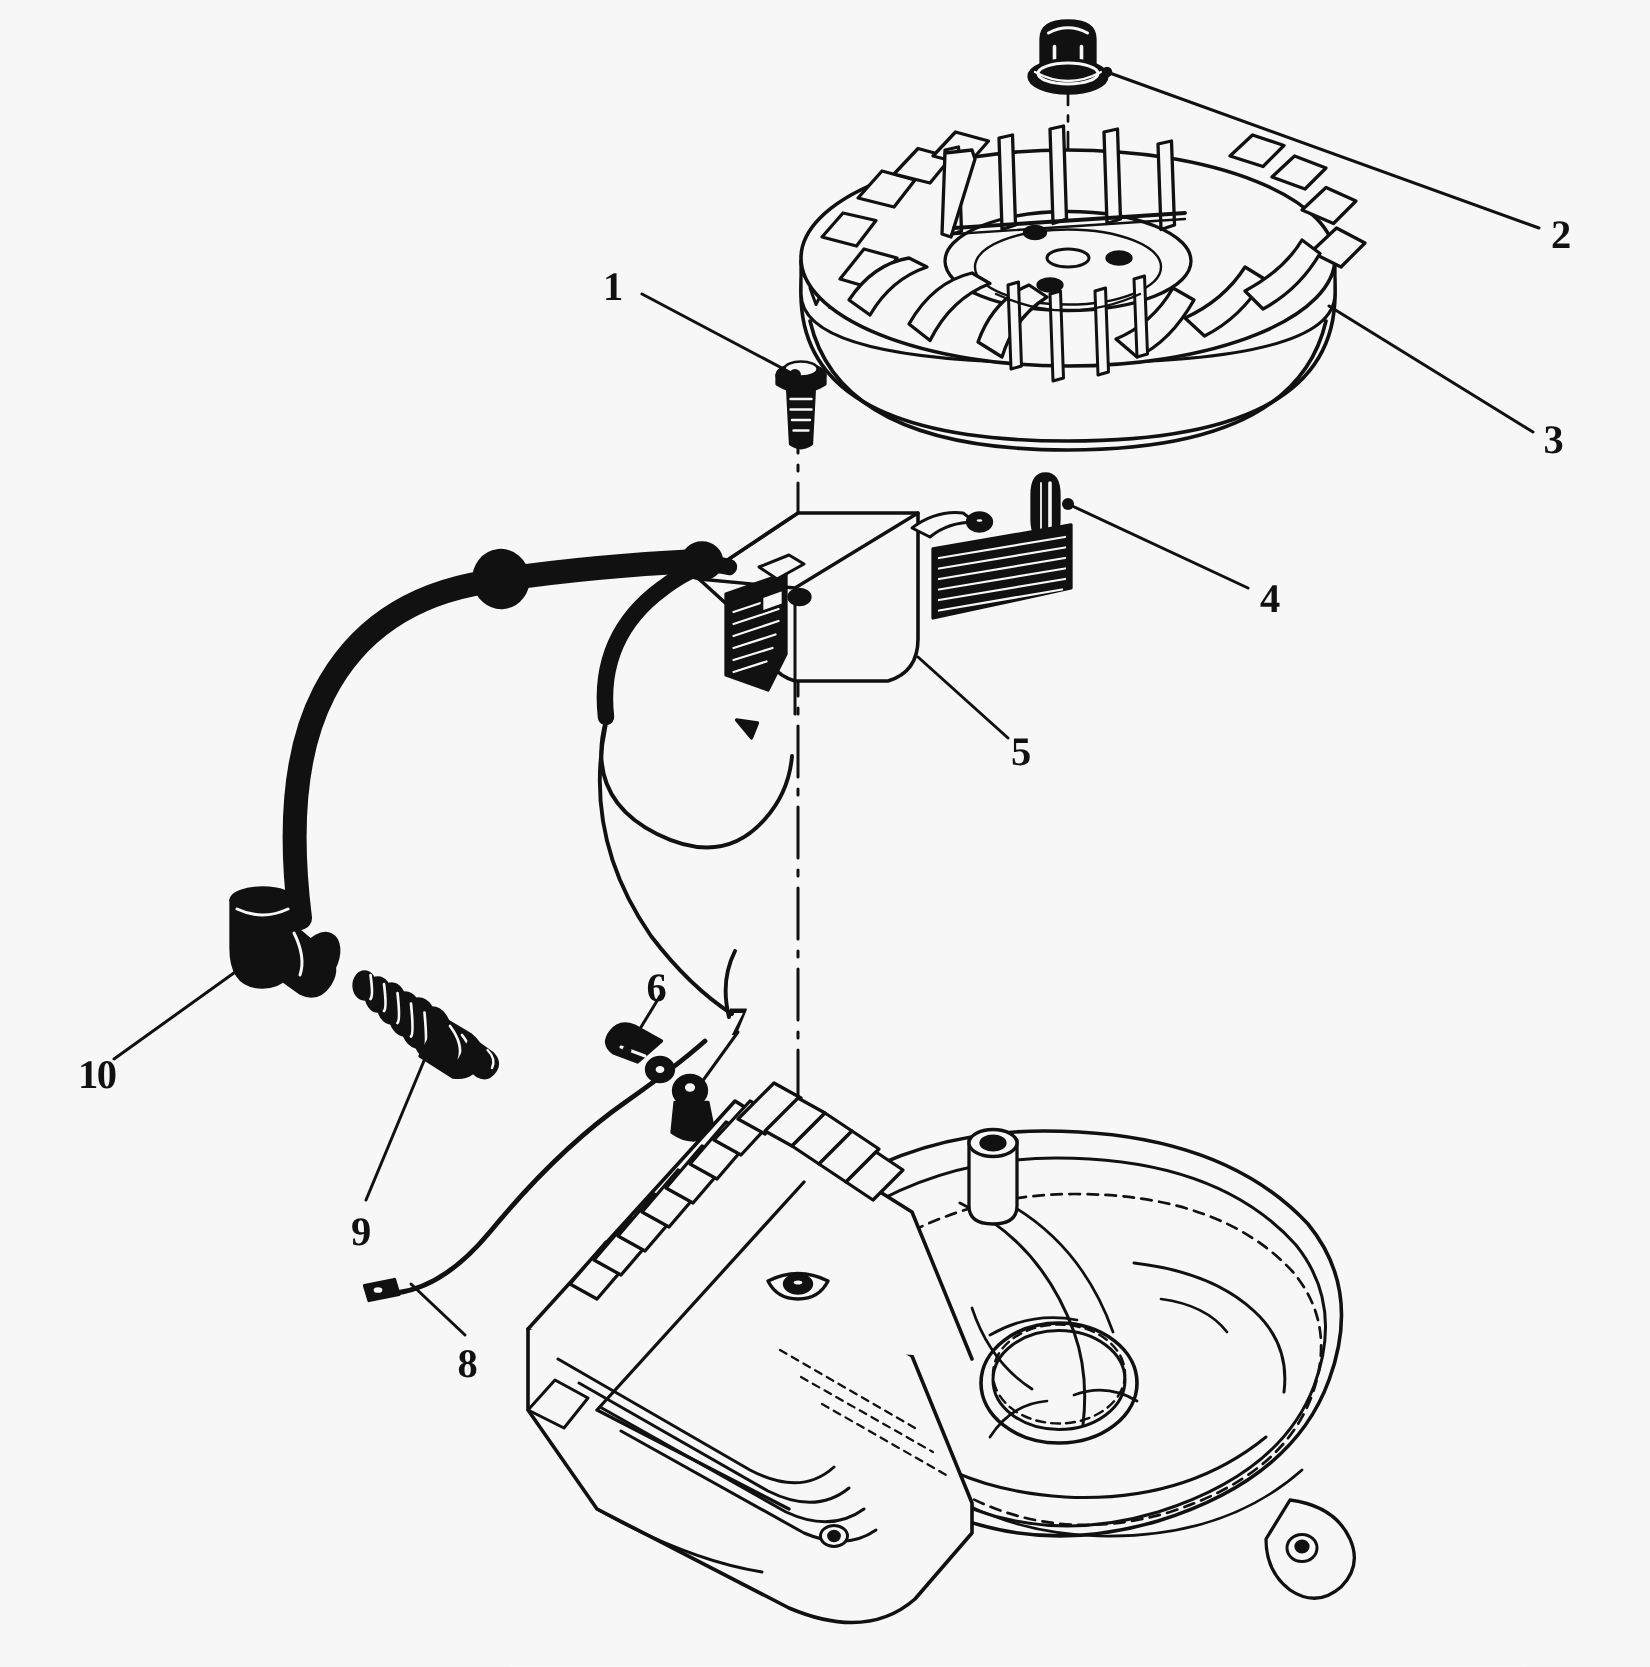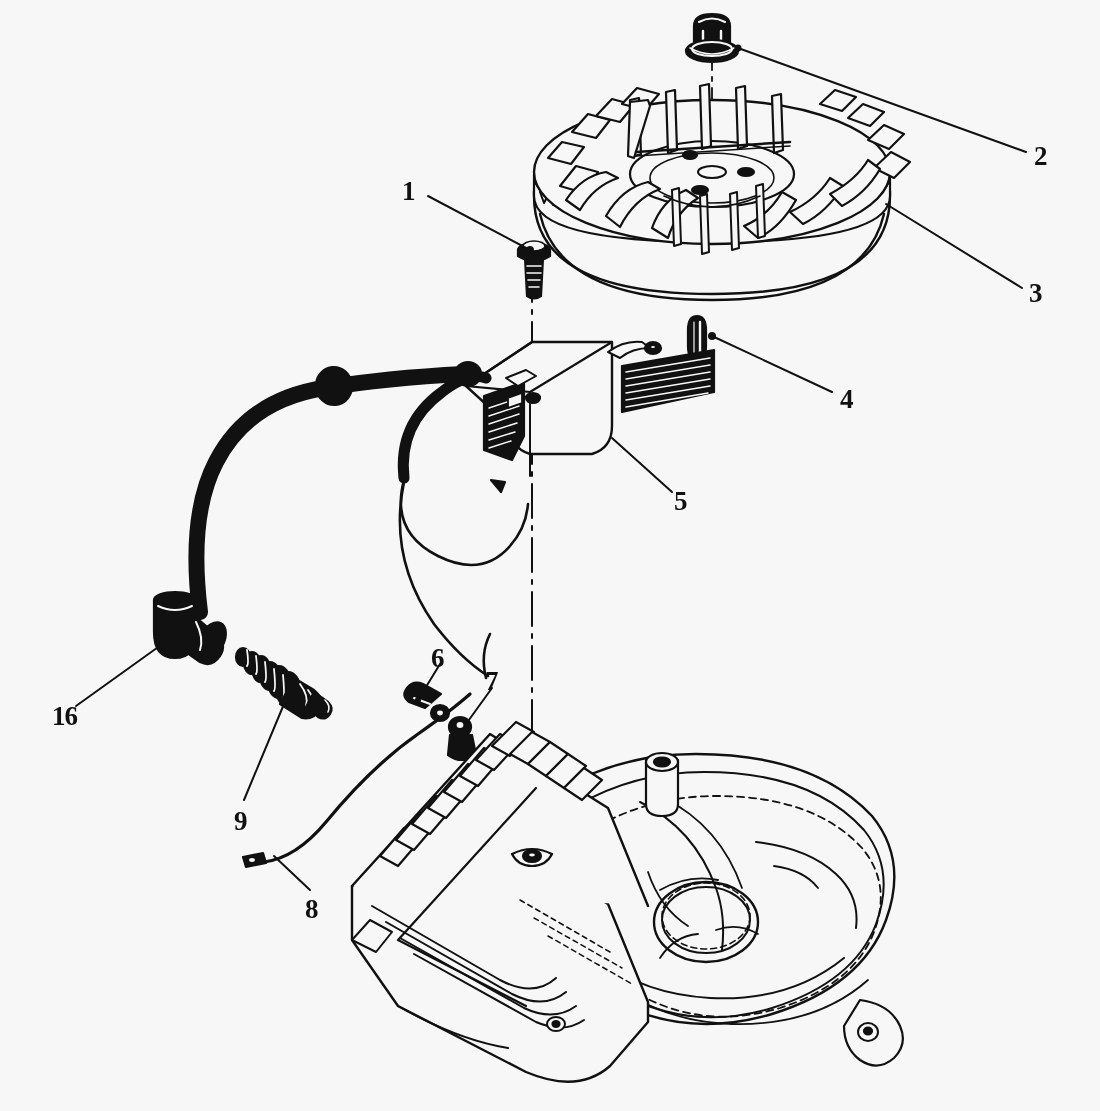--- a/index.html
+++ b/index.html
@@ -346,15 +346,15 @@
 
   <div class="callout" style="left:402px;top:178px;">1</div>
   <div class="callout" style="left:1034px;top:143px;">2</div>
   <div class="callout" style="left:1029px;top:280px;">3</div>
   <div class="callout" style="left:840px;top:386px;">4</div>
   <div class="callout" style="left:674px;top:488px;">5</div>
   <div class="callout" style="left:431px;top:645px;">6</div>
   <div class="callout" style="left:485px;top:668px;">7</div>
   <div class="callout" style="left:305px;top:896px;">8</div>
   <div class="callout" style="left:234px;top:808px;">9</div>
-  <div class="callout" style="left:52px;top:703px;">16</div>
+  <div class="callout" style="left:52px;top:703px;">10</div>
 
 </div>
 
 </body></html>

